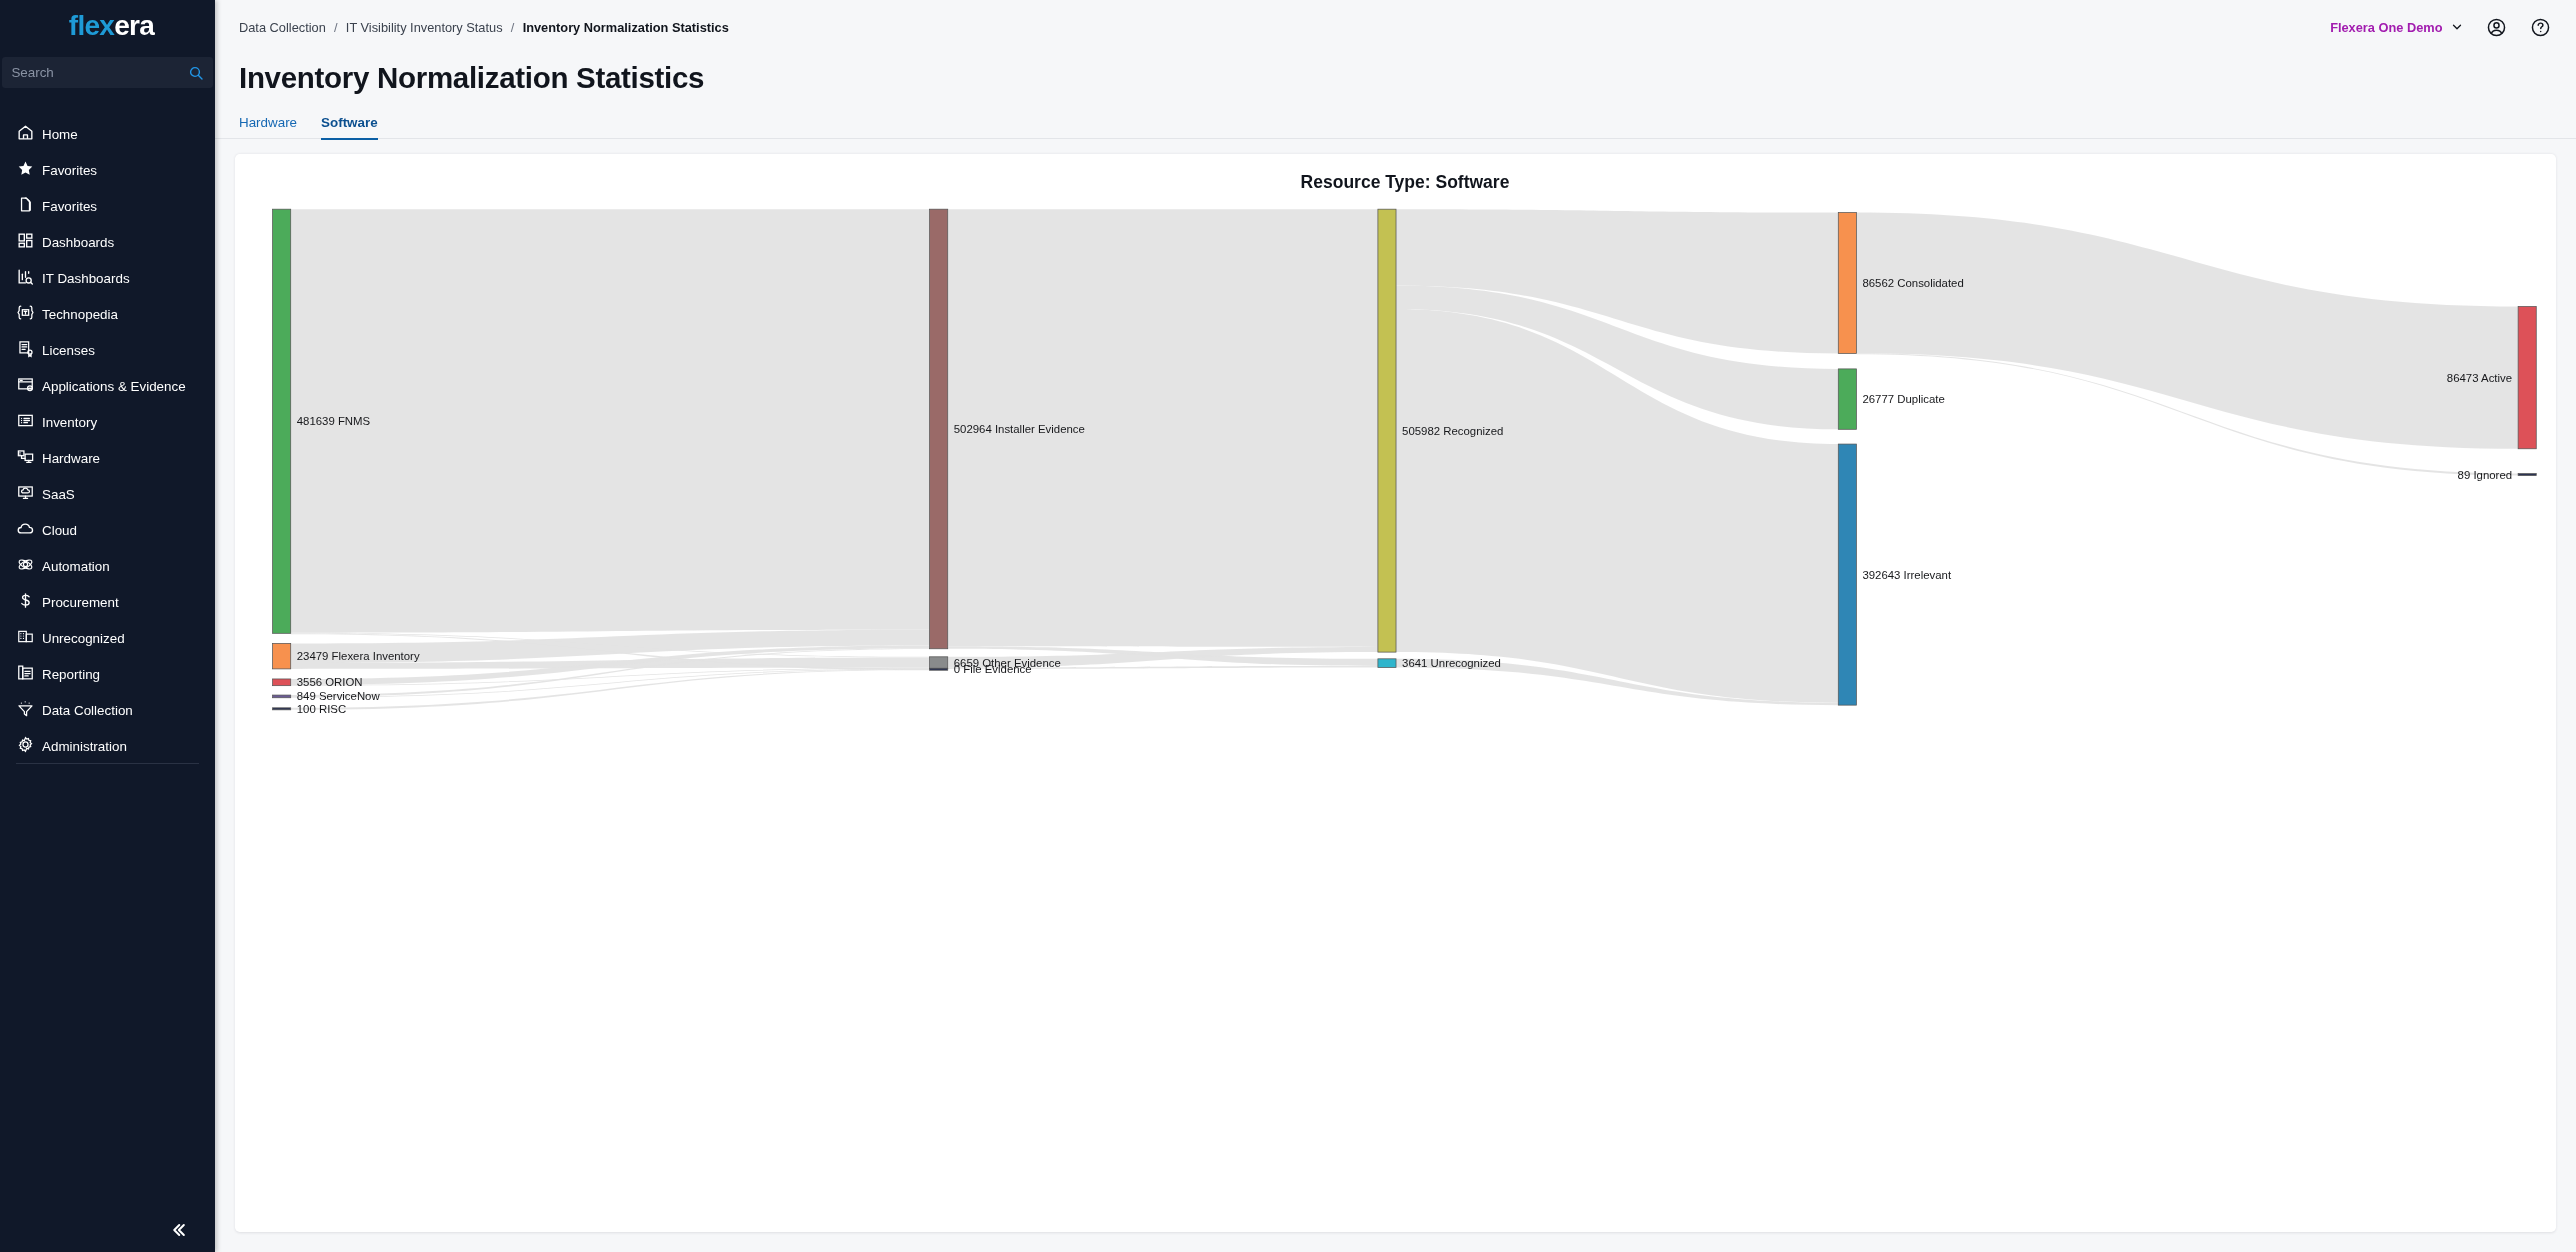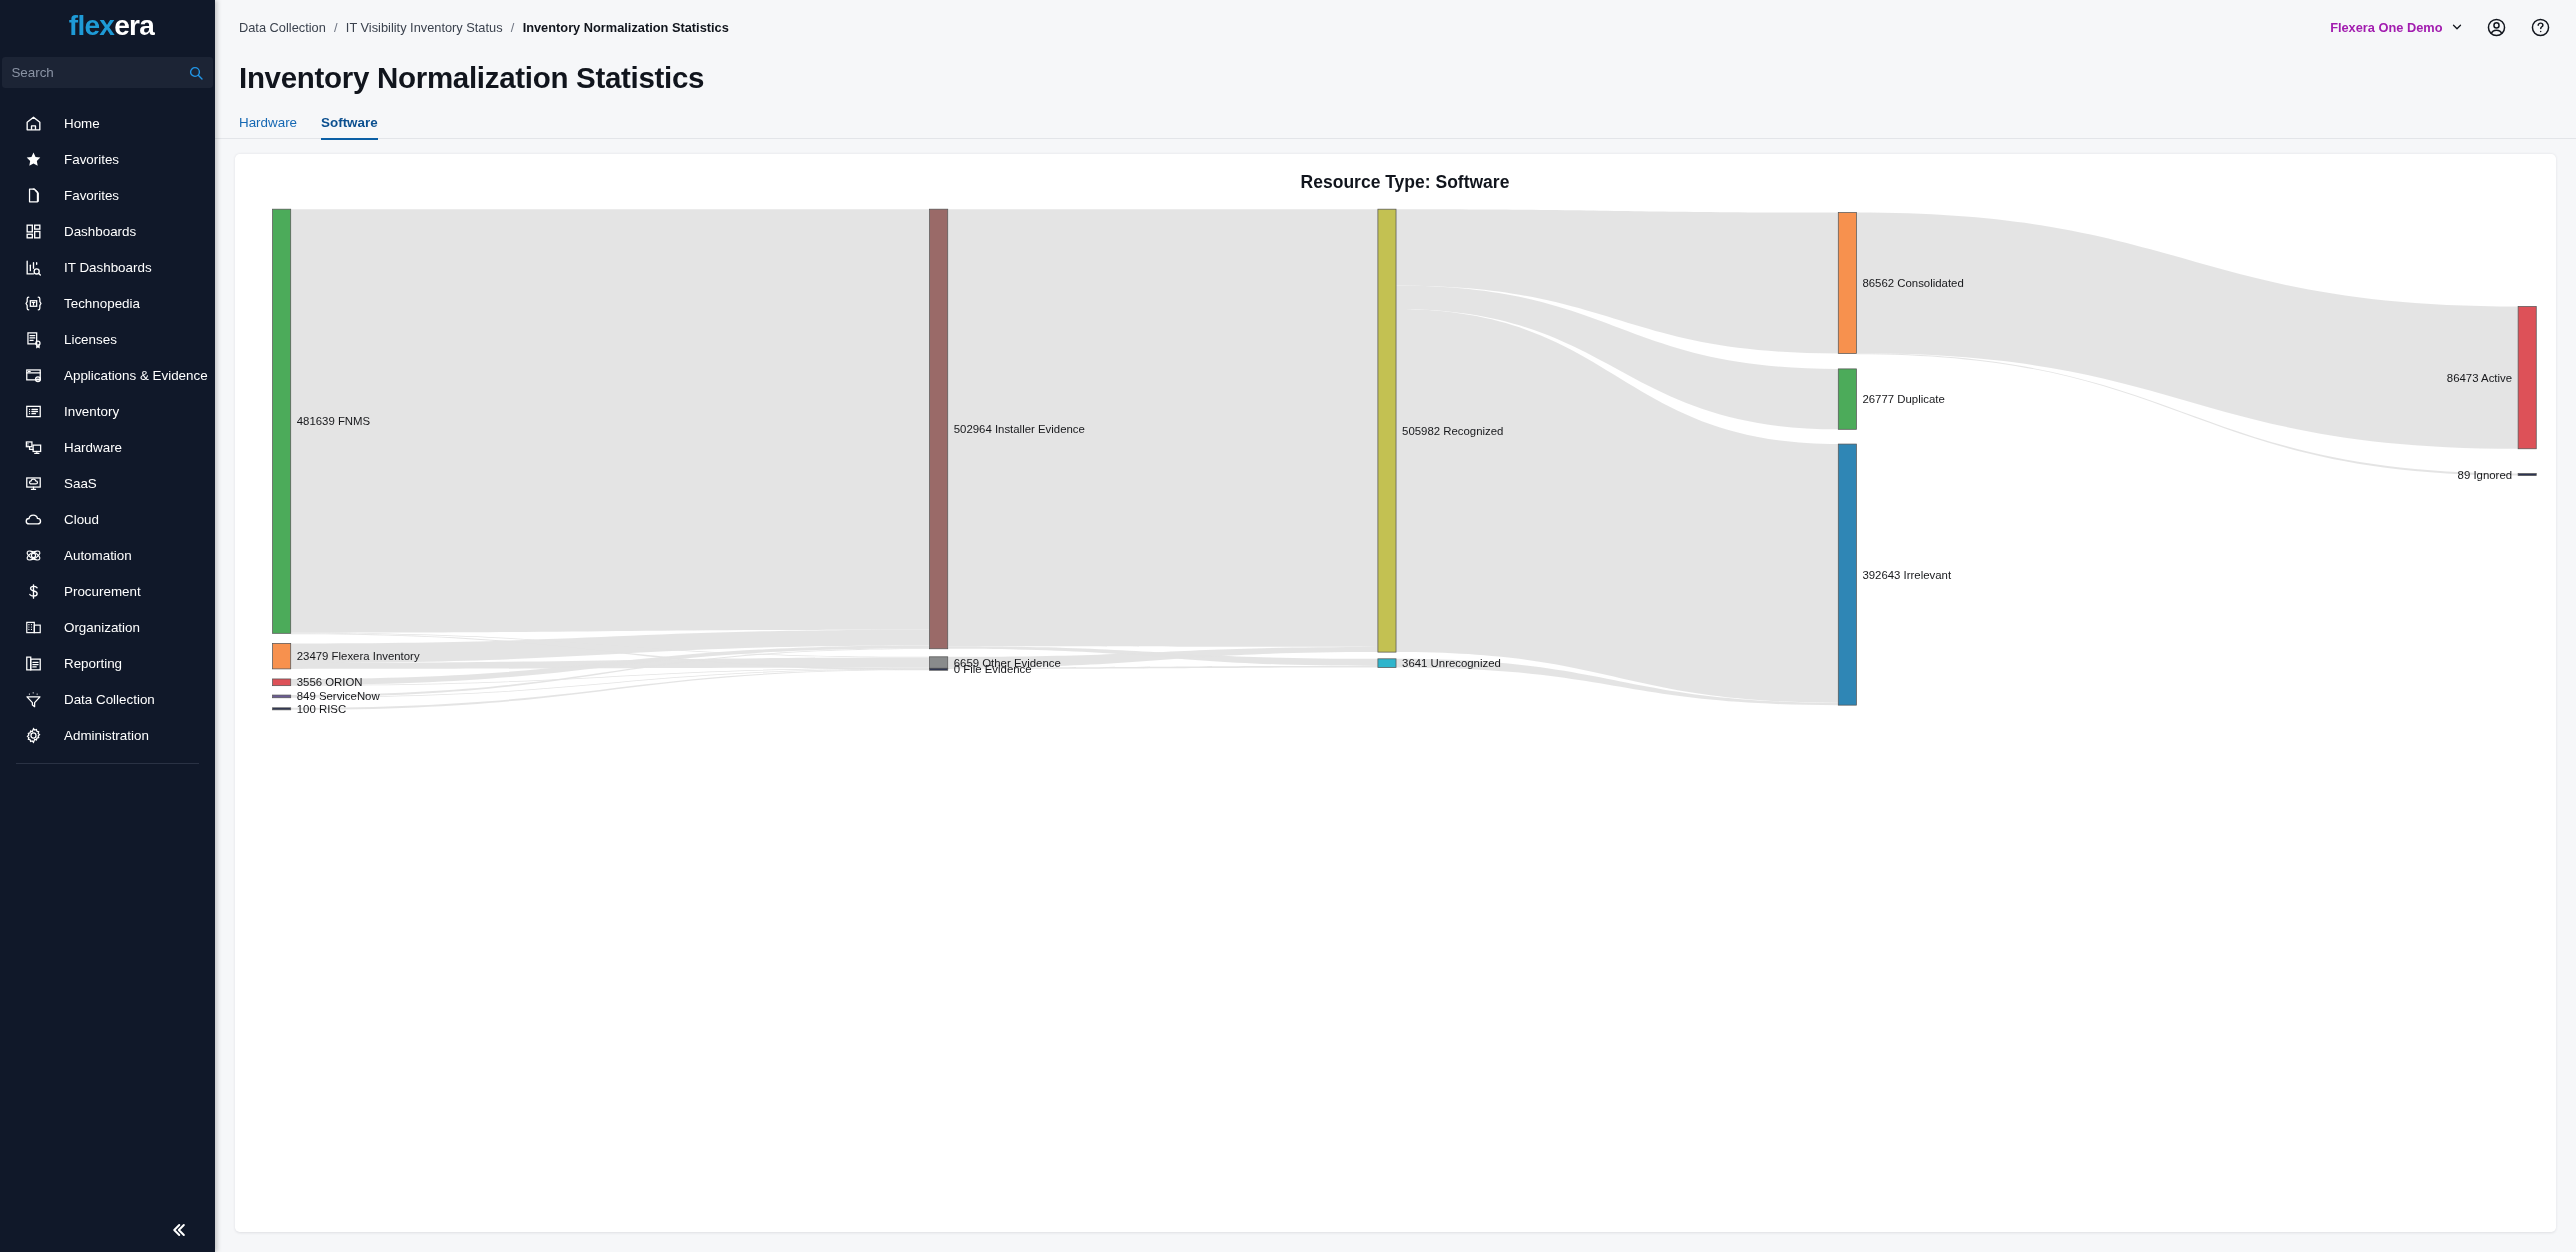--- a/index.html
+++ b/index.html
@@ -30,22 +30,22 @@
   }
   .search-input {
     flex: 1; background: transparent; border: 0; outline: 0;
     color: #c6ccd8; font-size: 13.4px; font-family: inherit;
   }
   .search-input::placeholder { color: #8a93a4; }
   .search-icon { width: 16px; height: 16px; display: block; }
 
   .nav { margin-top: 17.5px; flex: 1; }
   .nav-item {
-    height: 36px; display: flex; align-items: center;
-    padding: 0 0 0 24px; cursor: pointer; gap: 21px;
+    height: 36px; display: flex; align-items: flex-end;
+    padding: 0 0 0 16px; cursor: pointer; gap: 7px;
   }
   .nav-ico { width: 19px; height: 19px; flex: 0 0 19px; display: block; color: #ffffff; }
   .nav-label { font-size: 13.4px; color: #ffffff; white-space: nowrap; font-weight: 400; }
 
   .nav-divider { height: 0.7px; background: #2a3244; margin: 9.4px 16px 0 16px; }
 
   .collapse-row {
     height: 44px; display: flex; align-items: center; justify-content: flex-end;
     padding-right: 27px; cursor: pointer;
   }
@@ -248,21 +248,21 @@
             </svg></span>
         <span class="nav-label">Procurement</span>
       </div>
 
       <div class="nav-item">
         <span class="nav-ico"><svg viewBox="0 0 24 24" fill="none" stroke="#fff" stroke-width="1.5" stroke-linecap="round">
               <rect x="3.5" y="5.5" width="9.5" height="13"></rect>
               <rect x="13" y="9" width="7.5" height="9.5"></rect>
               <path d="M6.2 8.4h.01M9.4 8.4h.01M6.2 11.4h.01M9.4 11.4h.01M6.2 14.4h.01M9.4 14.4h.01"></path>
             </svg></span>
-        <span class="nav-label">Organization</span>
+        <span class="nav-label">Unrecognized</span>
       </div>
 
       <div class="nav-item">
         <span class="nav-ico"><svg viewBox="0 0 24 24" fill="none" stroke="#fff" stroke-width="1.6" stroke-linecap="round">
               <path d="M3.5 4h5v16h-5z"></path>
               <rect x="8.5" y="6.5" width="12" height="13.5"></rect>
               <path d="M11.2 10.5h6.6M11.2 13.4h6.6M11.2 16.3h4.2"></path>
             </svg></span>
         <span class="nav-label">Reporting</span>
       </div>

